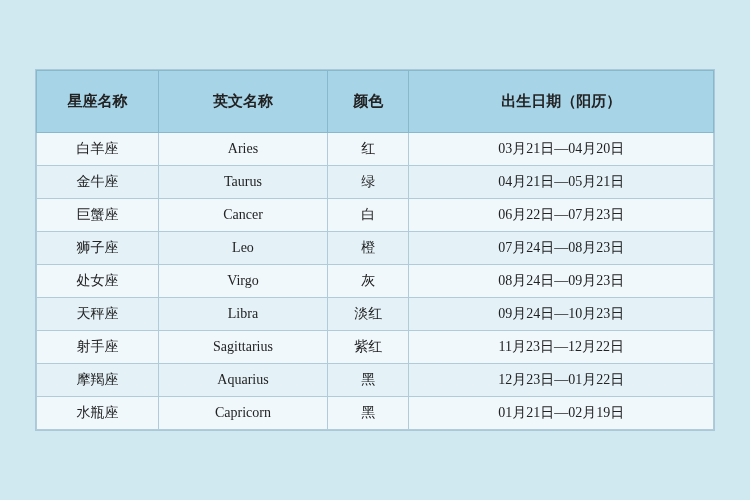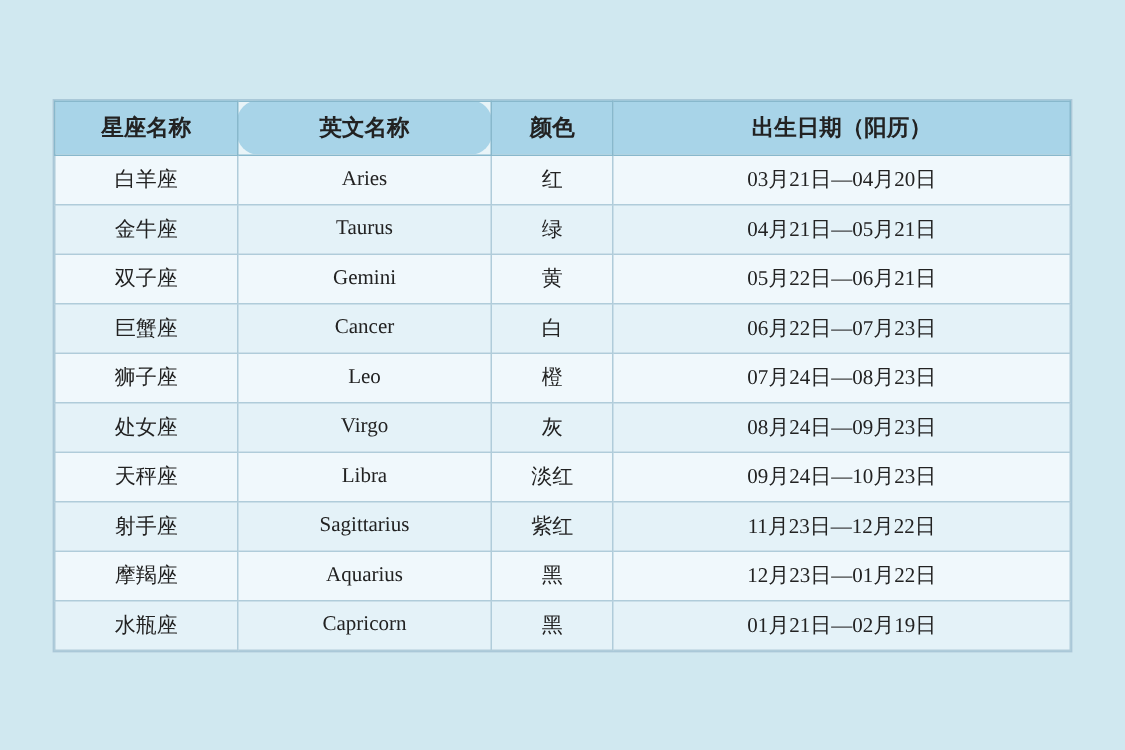--- a/index.html
+++ b/index.html
@@ -28,21 +28,21 @@
       width: 100%;
       border-collapse: collapse;
     }
 
     thead tr {
       background-color: #a8d4e8;
     }
 
     thead th {
       border: 1px solid #88b8cc;
-      padding: 8px 6px;
+      padding: 21px 6px;
       text-align: center;
       font-size: 15px;
       font-weight: bold;
       color: #222;
     }
 
     tbody tr {
       background-color: #f0f8fc;
     }
 
@@ -52,21 +52,21 @@
 
     tbody td {
       border: 1px solid #b0ccda;
       padding: 7px 6px;
       text-align: center;
       font-size: 14px;
       color: #222;
     }
 
     .col-zh { width: 18%; }
-    .col-en { width: 25%; border-radius: 14px; }
+    .col-en { width: 25%; }
     .col-color { width: 12%; }
     .col-date { width: 45%; }
   </style>
 </head>
 <body>
 
 <div class="table-container">
   <table>
     <thead>
       <tr>
@@ -81,26 +81,20 @@
           <td>白羊座</td>
           <td>Aries</td>
           <td>红</td>
           <td>03月21日—04月20日</td>
         </tr>
         <tr>
           <td>金牛座</td>
           <td>Taurus</td>
           <td>绿</td>
           <td>04月21日—05月21日</td>
-        </tr>
-        <tr>
-          <td>双子座</td>
-          <td>Gemini</td>
-          <td>黄</td>
-          <td>05月22日—06月21日</td>
         </tr>
         <tr>
           <td>巨蟹座</td>
           <td>Cancer</td>
           <td>白</td>
           <td>06月22日—07月23日</td>
         </tr>
         <tr>
           <td>狮子座</td>
           <td>Leo</td>

